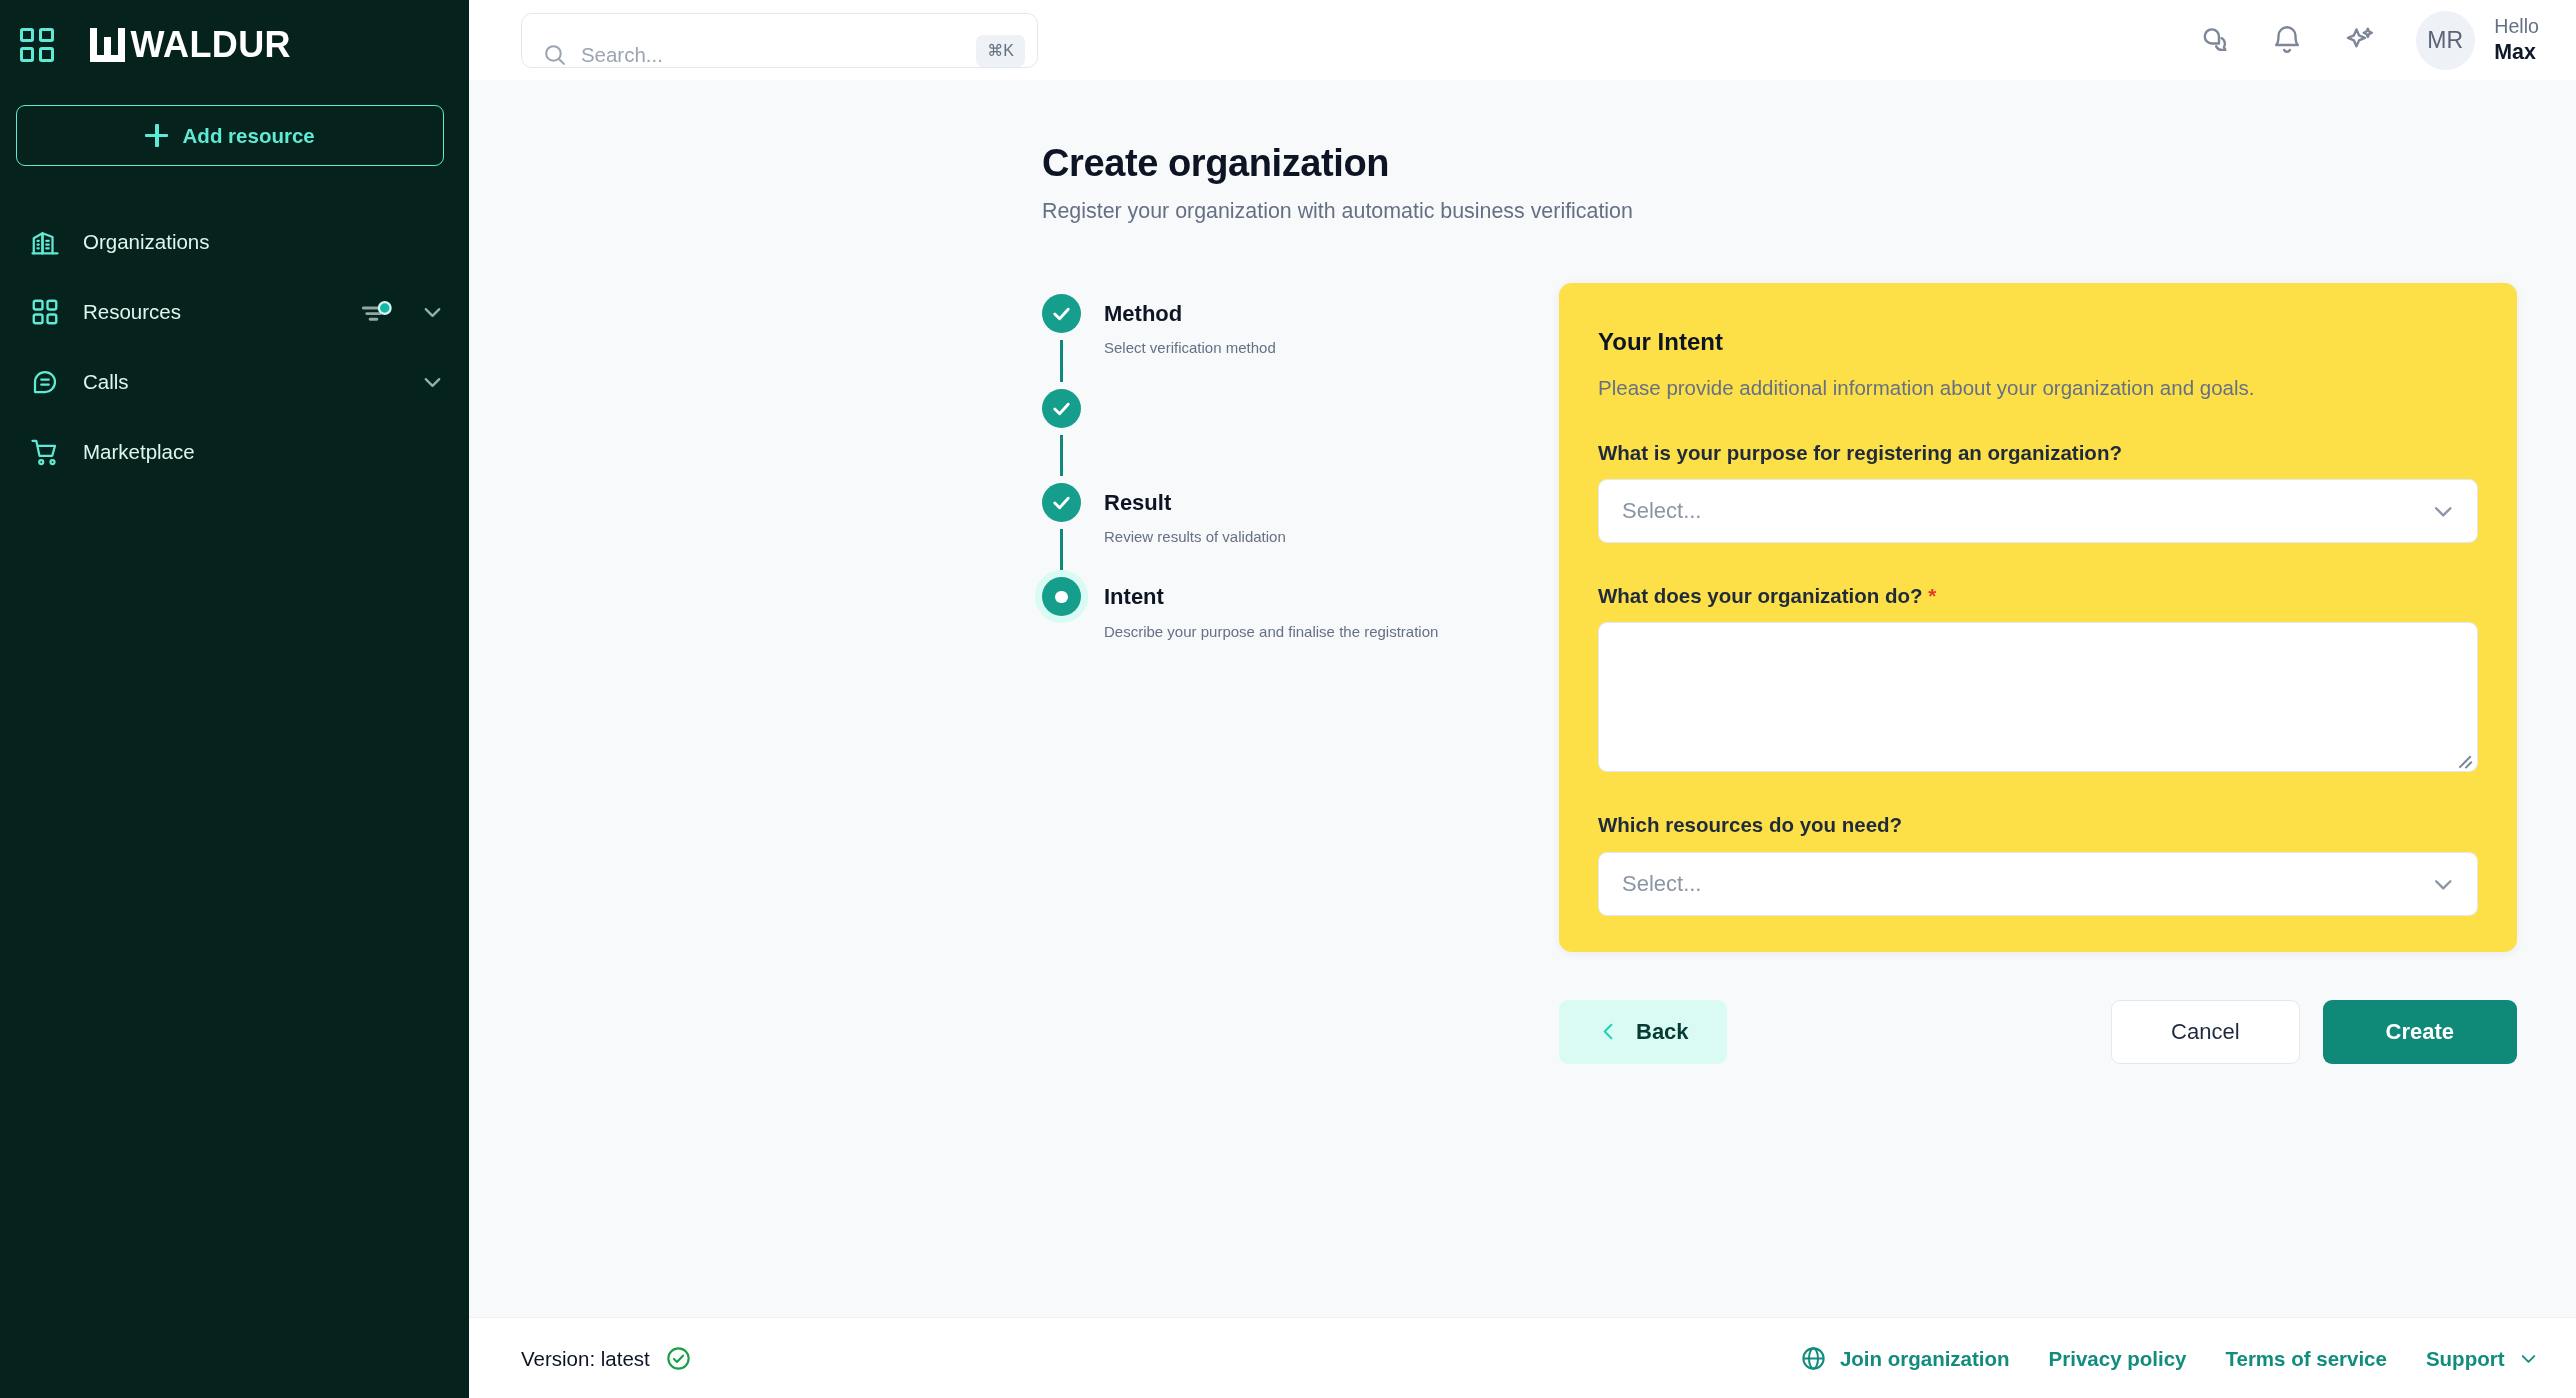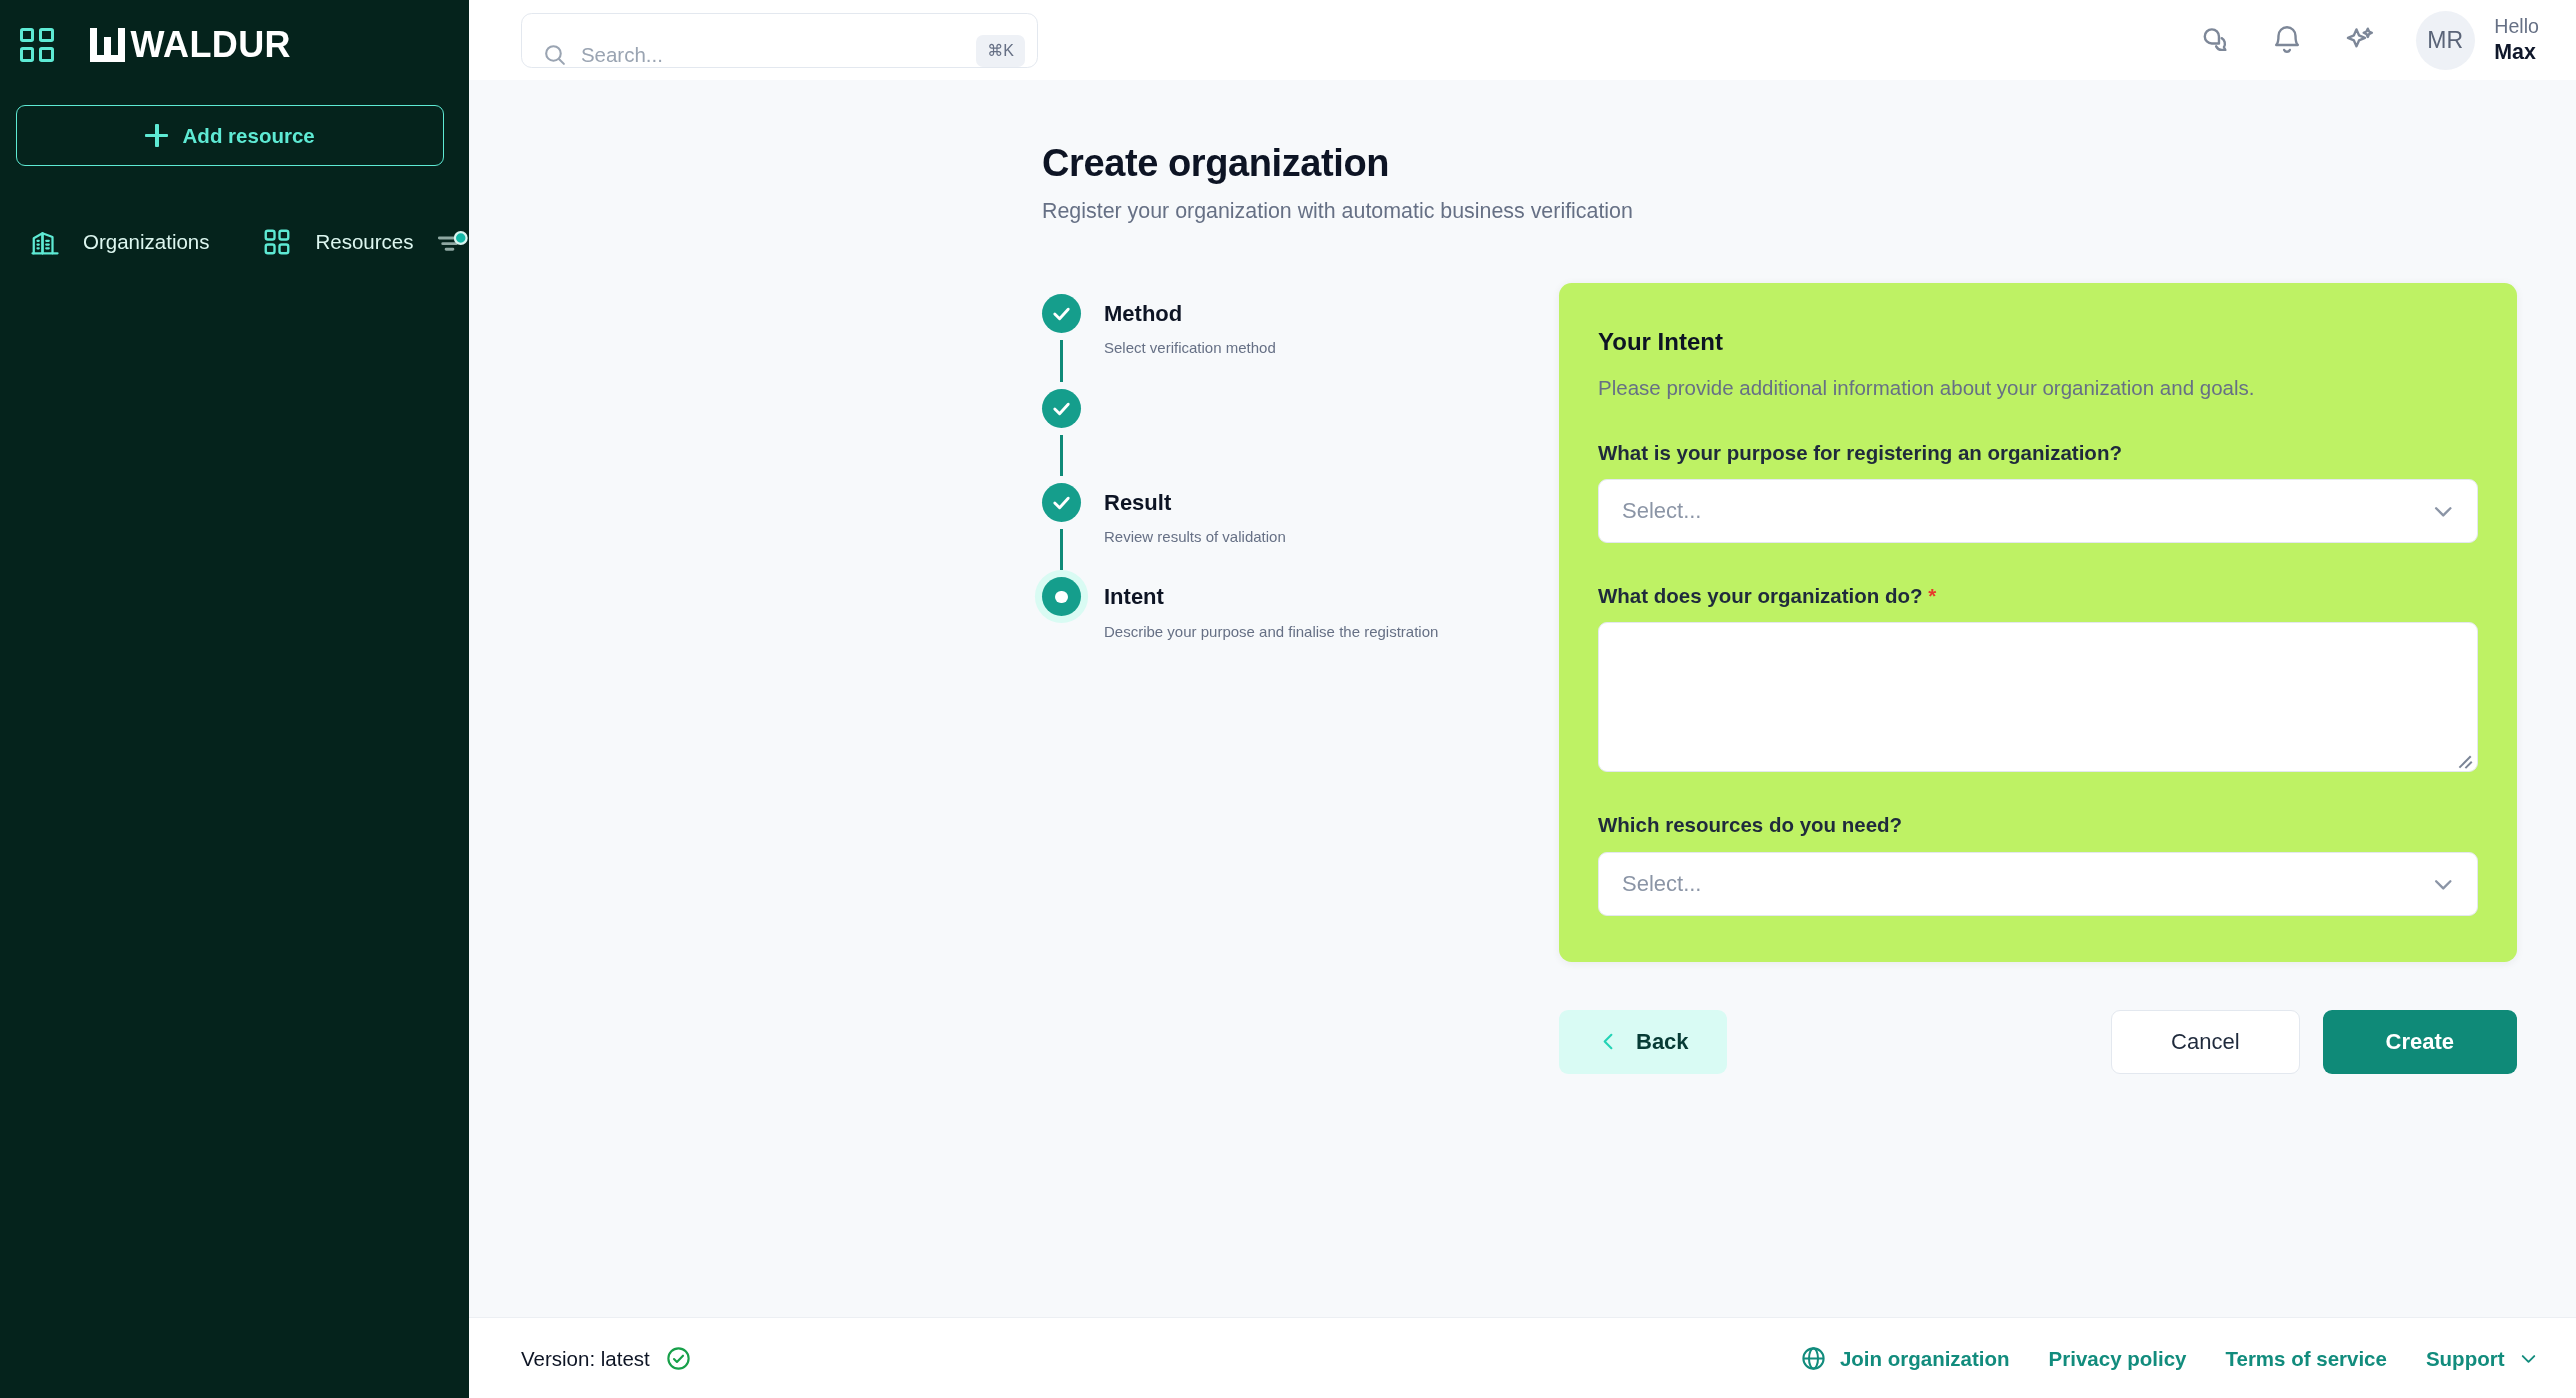--- a/index.html
+++ b/index.html
@@ -38,21 +38,21 @@
     border: 1.8px solid #5eead4; border-radius: 9px;
     color: #5eead4; font-size: 20.5px; font-weight: 700;
     display: flex; align-items: center; justify-content: center; gap: 14.3px;
     background: transparent; cursor: pointer;
   }
   .plus { position: relative; width: 23px; height: 23px; display:inline-block; }
   .plus::before, .plus::after { content:""; position:absolute; background:#5eead4; border-radius:0.9px; }
   .plus::before { left: 0; top: 9.8px; width: 23px; height: 3.6px; }
   .plus::after { left: 9.8px; top: 0; width: 3.6px; height: 23px; }
 
-  .sb-nav { margin-top: 41px; display: flex; flex-direction: row; text-align: right; }
+  .sb-nav { margin-top: 41px; display: flex; flex-direction: column; }
   .sb-item {
     height: 70px; display: flex; align-items: center;
     padding: 0 23px 0 30px; gap: 23px; cursor: pointer;
     color: #b9f3e6;
   }
   .sb-item .label { font-size: 20.5px; color: #ddf7f0; flex: 1; }
   .sb-ico { width: 30px; height: 30px; flex: 0 0 30px; color: #5eead4; }
   .sb-ico svg { width: 30px; height: 30px; display:block; }
   .chev { width: 27px; height: 27px; color: #8fb3ab; flex: 0 0 27px; }
   .chev svg { width: 27px; height: 27px; display:block; }
@@ -112,23 +112,23 @@
     box-shadow: 0 0 0 7.1px #d9fbf3;
   }
   .dot.current .inner .pip { width: 12.5px; height: 12.5px; border-radius: 50%; background: #fff; }
   .rail-line { width: 2.7px; flex: 1; background: #0f8a78; margin-top: 7.1px; margin-bottom: 7.1px; min-height: 41px; }
   .step-body { padding-bottom: 30px; }
   .step-title { font-size: 22px; font-weight: 700; color: #0d1424; line-height: 39px; }
   .step-desc { font-size: 15px; color: #667085; margin-top: 5.4px; max-width: 419px; line-height: 1.35; }
 
   
   .card {
-    flex: 1; background: #bef264; border-radius: 12.5px;
+    flex: 1; background: #fde047; border-radius: 12.5px;
     box-shadow: 0 1.8px 9px rgba(16,24,40,0.06);
-    padding: 45px 39px 46px 39px; margin-right: 59px; min-width: 0;
+    padding: 45px 39px 36px 39px; margin-right: 59px; min-width: 0;
   }
   .card-title { font-size: 24px; font-weight: 700; color: #0d1424; }
   .card-sub { font-size: 20.5px; color: #667085; margin-top: 19.6px; }
   .field { margin-top: 41px; }
   .field-label { font-size: 20.5px; color: #1f2a3c; font-weight: 600; }
   .req { color: #e8392c; font-weight: 700; }
   .select-ctl {
     margin-top: 14.3px; height: 64px; border: 0.9px solid #e3e8ef; border-radius: 9px;
     display: flex; align-items: center; padding: 0 19.6px 0 23px; background: #fff; cursor: pointer;
   }

